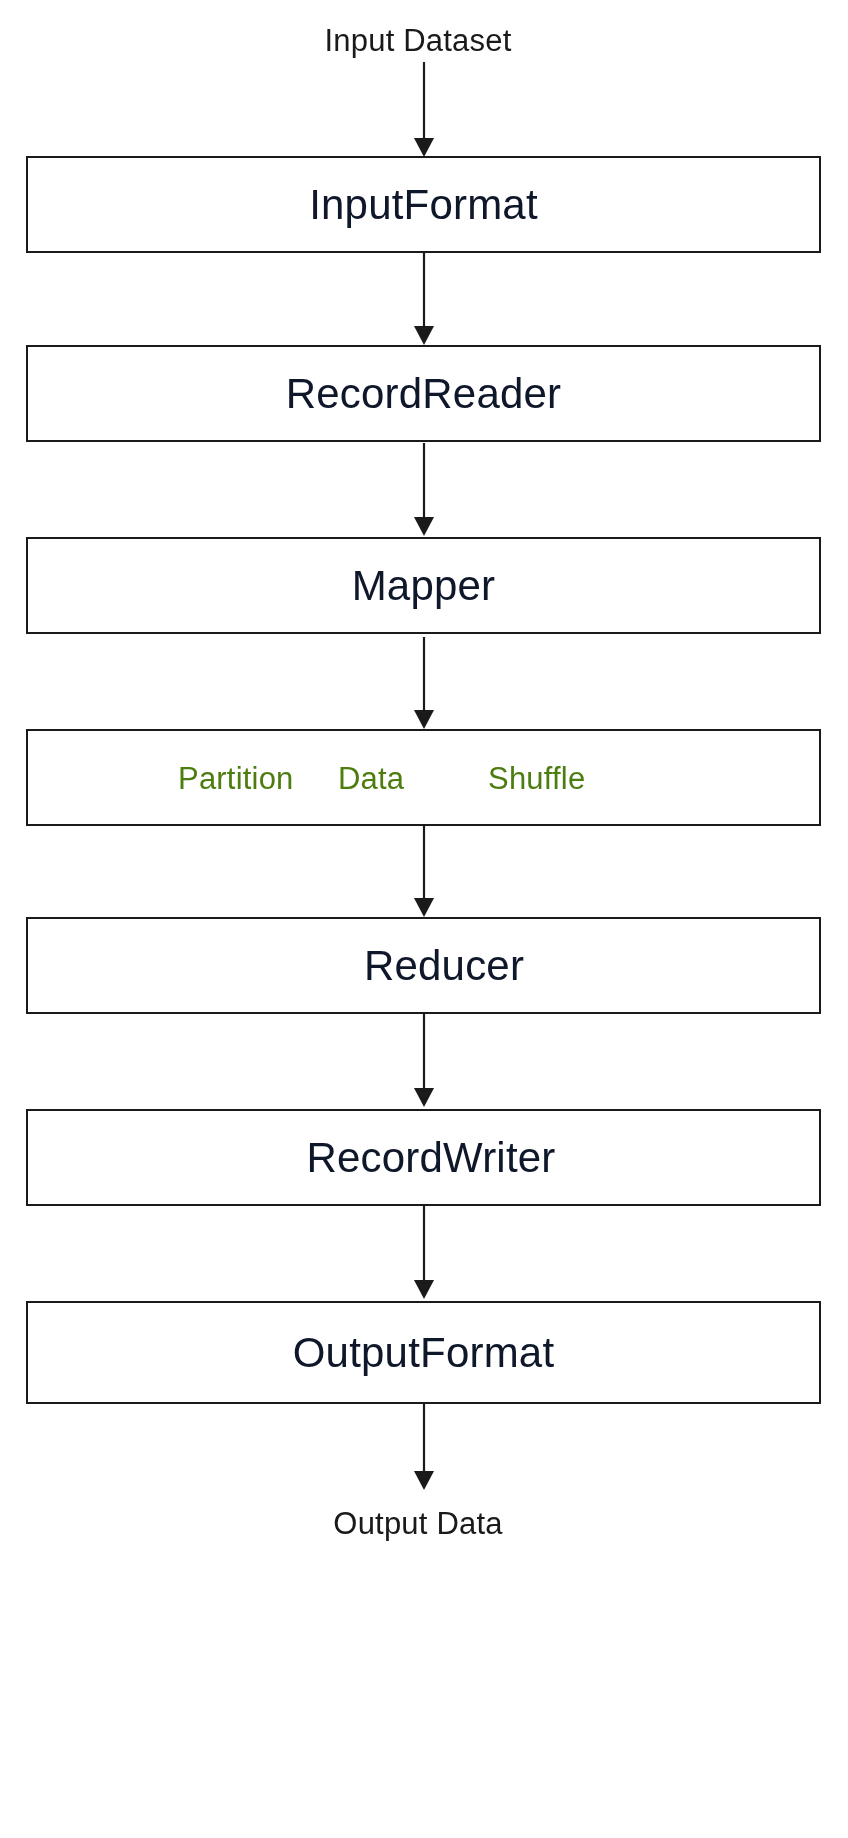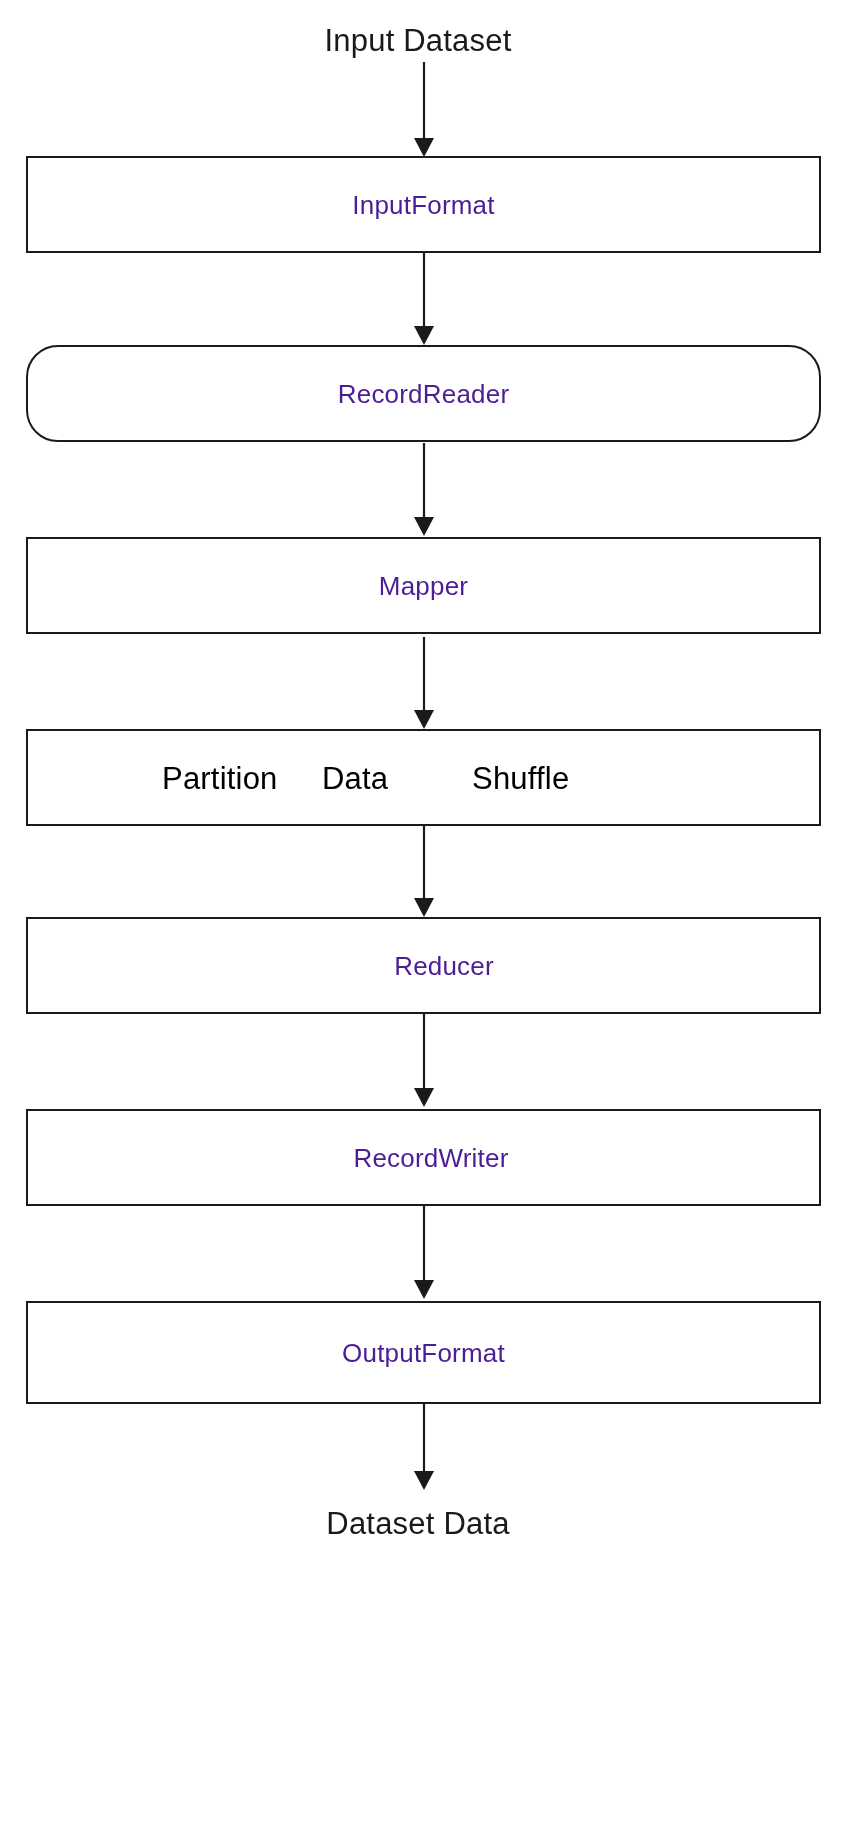--- a/index.html
+++ b/index.html
@@ -34,42 +34,43 @@
     left: 26px;
     width: 795px;
     box-sizing: border-box;
     border: 2.2px solid #1a1a1a;
     background: #ffffff;
     display: flex;
     align-items: center;
     justify-content: center;
   }
   .flow-box .box-label {
-    font-size: 26px;
+    font-size: 42px;
     line-height: 1;
-    color: #4c1d95;
+    color: #0f172a;
     letter-spacing: 0.2px;
     white-space: nowrap;
   }
   .flow-box.multi {
     justify-content: flex-start;
   }
   .multi-inner {
     position: relative;
     width: 100%;
     height: 100%;
   }
   .multi-inner .box-label {
     position: absolute;
     top: 50%;
     transform: translateY(-50%);
     font-size: 31px;
     line-height: 1;
-    color: #000000;
+    color: #4d7c0f;
     white-space: nowrap;
+    margin-left: 16px;
   }
   .arrow {
     position: absolute;
     left: 0;
     width: 848px;
     height: 100%;
     pointer-events: none;
   }
   .arrow svg {
     display: block;
@@ -111,21 +112,21 @@
         <line x1="424" y1="1399" x2="424" y2="1473"></line>
         <polygon points="414,1471 434,1471 424,1490" stroke="none"></polygon>
       </g>
     </svg>
   </div>
 
   <div class="flow-box" style="top:156px;height:97px;">
     <span class="box-label">InputFormat</span>
   </div>
 
-  <div class="flow-box" style="top:345px;height:97px;border-radius:32px;">
+  <div class="flow-box" style="top:345px;height:97px;">
     <span class="box-label">RecordReader</span>
   </div>
 
   <div class="flow-box" style="top:537px;height:97px;text-align:center;">
     <span class="box-label">Mapper</span>
   </div>
 
   <div class="flow-box multi" style="top:729px;height:97px;">
     <div class="multi-inner">
       <span class="box-label" style="left:134px;">Partition</span>
@@ -139,15 +140,15 @@
   </div>
 
   <div class="flow-box" style="top:1109px;height:97px;padding-left:15px;">
     <span class="box-label">RecordWriter</span>
   </div>
 
   <div class="flow-box" style="top:1301px;height:103px;">
     <span class="box-label">OutputFormat</span>
   </div>
 
-  <div class="flow-label" style="top:1508px;">Dataset Data</div>
+  <div class="flow-label" style="top:1508px;">Output Data</div>
 
 </div>
 
 </body></html>

